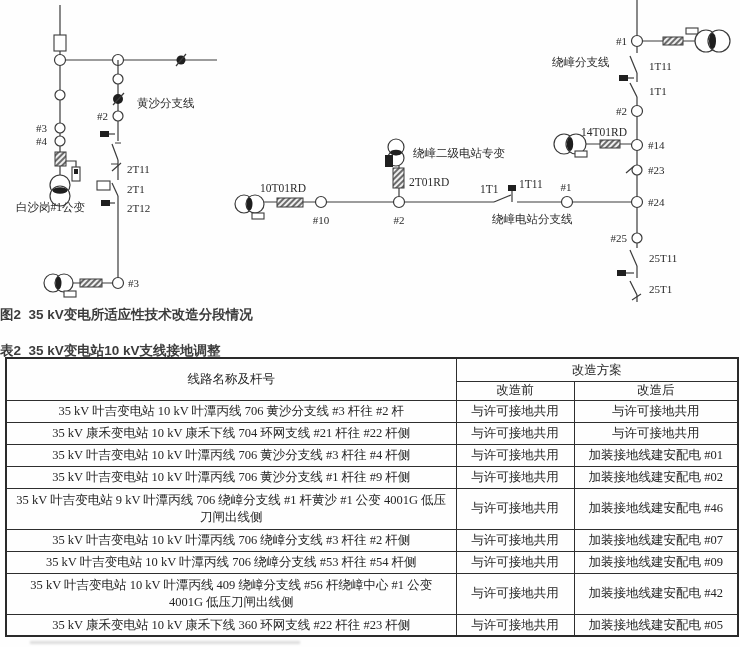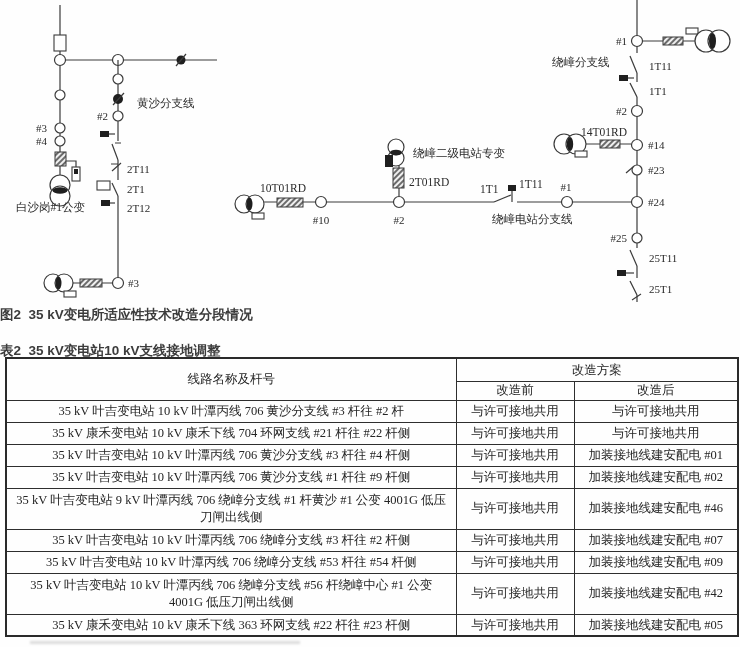--- a/index.html
+++ b/index.html
@@ -243,26 +243,26 @@
       <td>35 kV 叶吉变电站 10 kV 叶潭丙线 706 绕嶂分支线 #3 杆往 #2 杆侧</td>
       <td>与许可接地共用</td>
       <td>加装接地线建安配电 #07</td>
     </tr>
     <tr style="height:22px">
       <td>35 kV 叶吉变电站 10 kV 叶潭丙线 706 绕嶂分支线 #53 杆往 #54 杆侧</td>
       <td>与许可接地共用</td>
       <td>加装接地线建安配电 #09</td>
     </tr>
     <tr style="height:41px">
-      <td>35 kV 叶吉变电站 10 kV 叶潭丙线 706 绕嶂分支线 #56 杆绕嶂中心 #1 公变 4001G 低压刀闸出线侧</td>
+      <td>35 kV 叶吉变电站 10 kV 叶潭丙线 409 绕嶂分支线 #56 杆绕嶂中心 #1 公变 4001G 低压刀闸出线侧</td>
       <td>与许可接地共用</td>
       <td>加装接地线建安配电 #42</td>
     </tr>
     <tr style="height:22px">
-      <td>35 kV 康禾变电站 10 kV 康禾下线 363 环网支线 #22 杆往 #23 杆侧</td>
+      <td>35 kV 康禾变电站 10 kV 康禾下线 360 环网支线 #22 杆往 #23 杆侧</td>
       <td>与许可接地共用</td>
       <td>加装接地线建安配电 #05</td>
     </tr>
   </tbody>
 </table>
 
 <div class="artifact"></div>
 
 </div>
 

